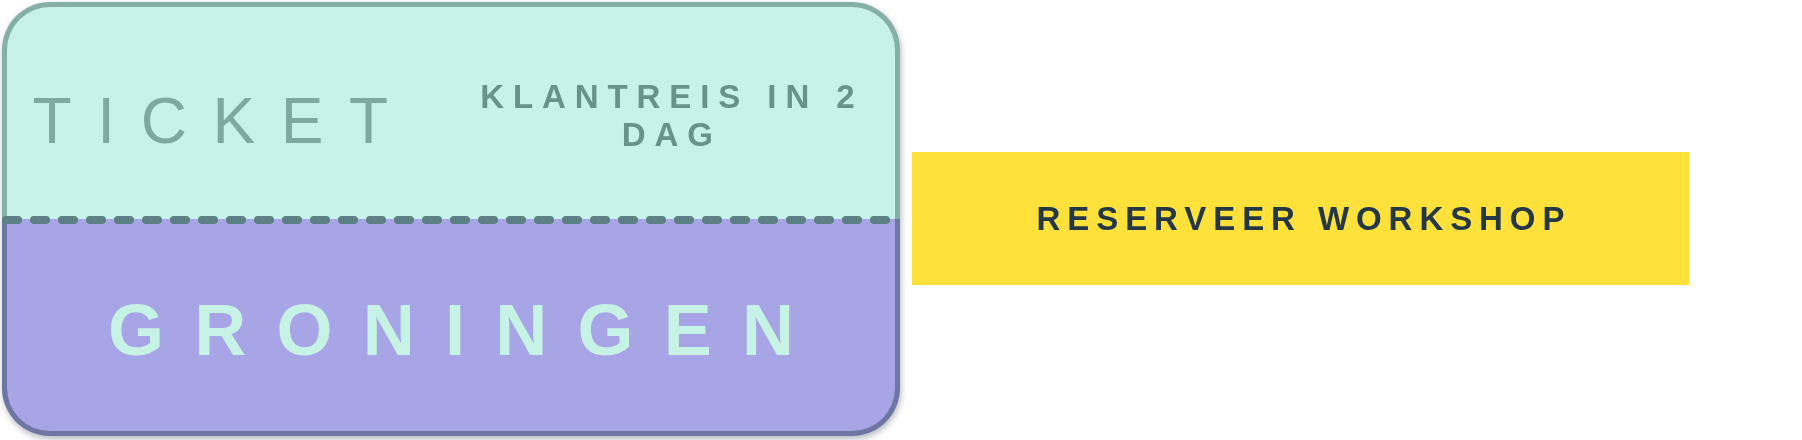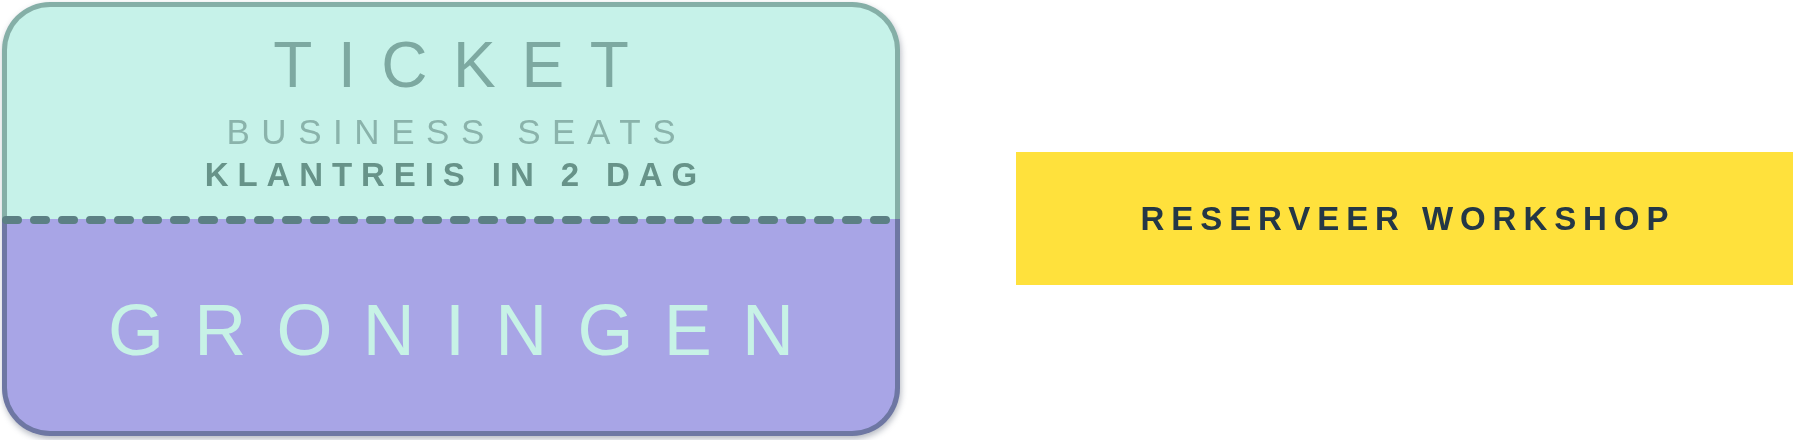--- a/index.html
+++ b/index.html
@@ -26,22 +26,23 @@
   .ticket {
     position: absolute; left: 2px; top: 2px; width: 898px; height: 434px;
     filter: drop-shadow(1px 3px 3px rgba(90,100,120,0.45));
   }
   .ticket-top {
     width: 898px; height: 217px;
     background: var(--mint-bg);
     border: 5px solid var(--teal-border);
     border-bottom: none;
     border-radius: 48px 48px 0 0;
-    display: flex; flex-direction: column; align-items: center;
+    display: flex; align-items: center;
     text-align: center;
+    gap: 26px;
   }
   .ticket-bottom {
     width: 898px; height: 217px;
     background: var(--purple-bg);
     border: 5px solid var(--purple-border);
     border-top: none;
     border-radius: 0 0 48px 48px;
     display: flex; align-items: center; justify-content: center;
   }
   .perforation {
@@ -62,47 +63,46 @@
     color: var(--subtitle-text);
   }
   .t-sub2 {
     margin-top: 5px;
     font-size: 33px; font-weight: 700; line-height: 38px;
     letter-spacing: 0.27em; padding-left: 0.27em;
     color: var(--subtitle2-text);
   }
   .t-city {
     margin-top: 10px;
-    font-size: 72px; font-weight: 400;
+    font-size: 72px; font-weight: 700;
     letter-spacing: 0.42em; padding-left: 0.42em;
     color: var(--city-text);
     white-space: nowrap;
   }
 
   .btn {
-    position: absolute; left: 1016px; top: 152px; width: 777px; height: 133px;
+    position: absolute; left: 912px; top: 152px; width: 777px; height: 133px;
     background: var(--button-bg);
     display: flex; align-items: center; justify-content: center;
     text-decoration: none; cursor: pointer; border: none;
     font-size: 33px; font-weight: 700;
     letter-spacing: 0.21em; padding-left: 0.21em;
     color: var(--button-text);
     white-space: nowrap;
   }
 </style>
 </head>
 <body>
 
 <div class="stage">
 
   <div class="ticket">
 
     <div class="ticket-top">
       <div class="t-title">TICKET</div>
-      <div class="t-sub1">BUSINESS SEATS</div>
       <div class="t-sub2">KLANTREIS IN 2 DAG</div>
     </div>
 
     <svg class="perforation" viewBox="0 0 898 16" xmlns="http://www.w3.org/2000/svg">
       <line x1="4" y1="8" x2="894" y2="8" stroke="currentColor" stroke-width="8" stroke-dasharray="12 16" stroke-linecap="round"></line>
     </svg>
 
     <div class="ticket-bottom">
       <div class="t-city">GRONINGEN</div>
     </div>

